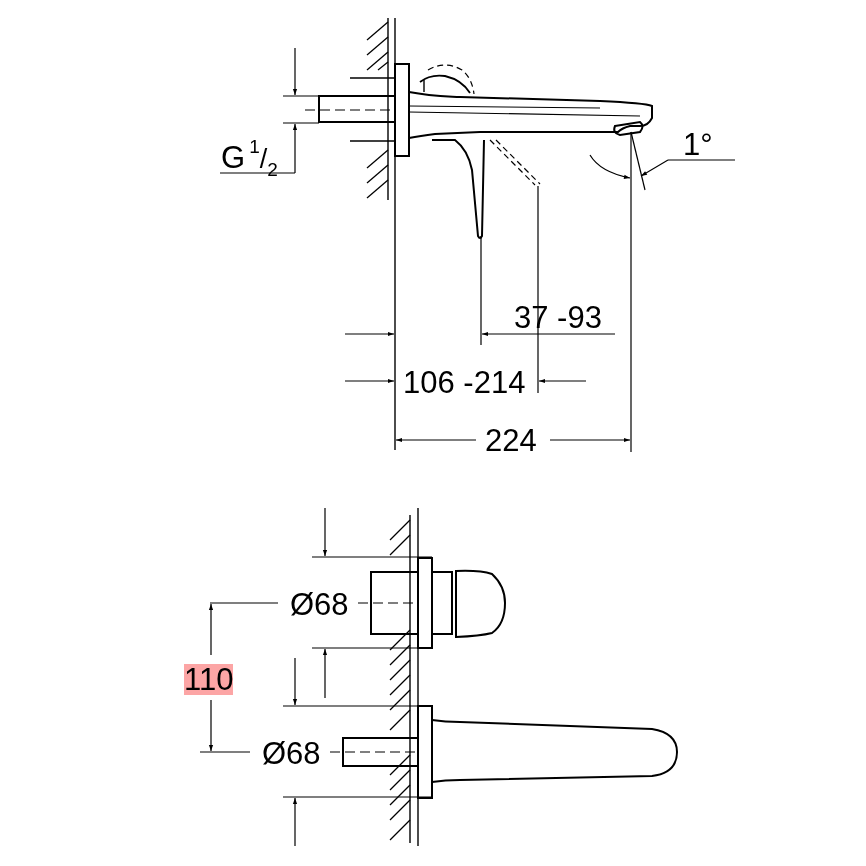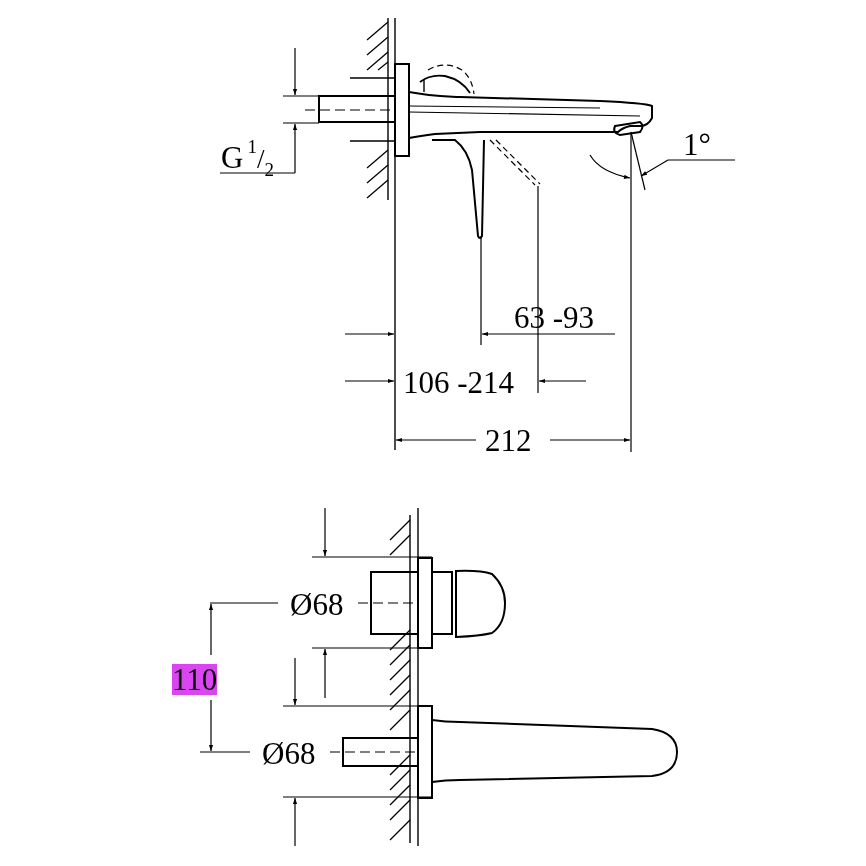--- a/index.html
+++ b/index.html
@@ -1,18 +1,18 @@
 <!DOCTYPE html>
 <html><head>
 <meta charset="utf-8">
 <style>
   html, body { margin:0; padding:0; background:#ffffff; }
   body { width:866px; height:866px; overflow:hidden; position:relative; font-family:"Liberation Sans", sans-serif; }
   #drawing { position:absolute; left:0; top:0; width:866px; height:866px; }
-  .lbl { position:absolute; color:#000; font-family:Liberation Serif, serif; white-space:nowrap; line-height:1; }
+  .lbl { position:absolute; color:#000; font-family:Liberation Sans, sans-serif; white-space:nowrap; line-height:1; }
   .dim { font-size:31px; }
 </style>
 </head>
 <body>
 
 <svg id="drawing" width="866" height="866" viewBox="0 0 866 866" xmlns="http://www.w3.org/2000/svg">
   <defs>
     <marker id="ah" viewBox="0 0 10 10" refX="10" refY="5" markerWidth="10" markerHeight="6" orient="auto-start-reverse" markerUnits="userSpaceOnUse">
       <path d="M0,1.5 L10,5 L0,8.5 Z" fill="#000"></path>
     </marker>
@@ -129,19 +129,19 @@
     <line x1="211" y1="655" x2="211" y2="604" marker-end="url(#ah)" stroke-width="1.2"></line>
     <line x1="211" y1="700" x2="211" y2="751" marker-end="url(#ah)" stroke-width="1.2"></line>
   </g>
 </svg>
 
 <div class="lbl dim" style="left:221px;top:141px;">
   <span>G</span><sup style="font-size:19px;position:relative;top:-4px;margin-left:4px;">1</sup><span style="font-size:27px;">/</span><sub style="font-size:19px;">2</sub>
 </div>
 
 <div class="lbl dim" style="left:683px;top:129px;">1°</div>
-<div class="lbl dim" style="left:514px;top:302px;">63 -93</div>
+<div class="lbl dim" style="left:514px;top:302px;">37 -93</div>
 <div class="lbl dim" style="left:403px;top:367px;">106 -214</div>
-<div class="lbl dim" style="left:485px;top:425px;">212</div>
+<div class="lbl dim" style="left:485px;top:425px;">224</div>
 
 <div class="lbl dim" style="left:290px;top:589px;">Ø68</div>
 <div class="lbl dim" style="left:262px;top:738px;">Ø68</div>
-<div class="lbl dim" style="left:172px;top:664px;background:#d946ef;">110</div>
+<div class="lbl dim" style="left:184px;top:664px;background:#fca5a5;">110</div>
 
 </body></html>

